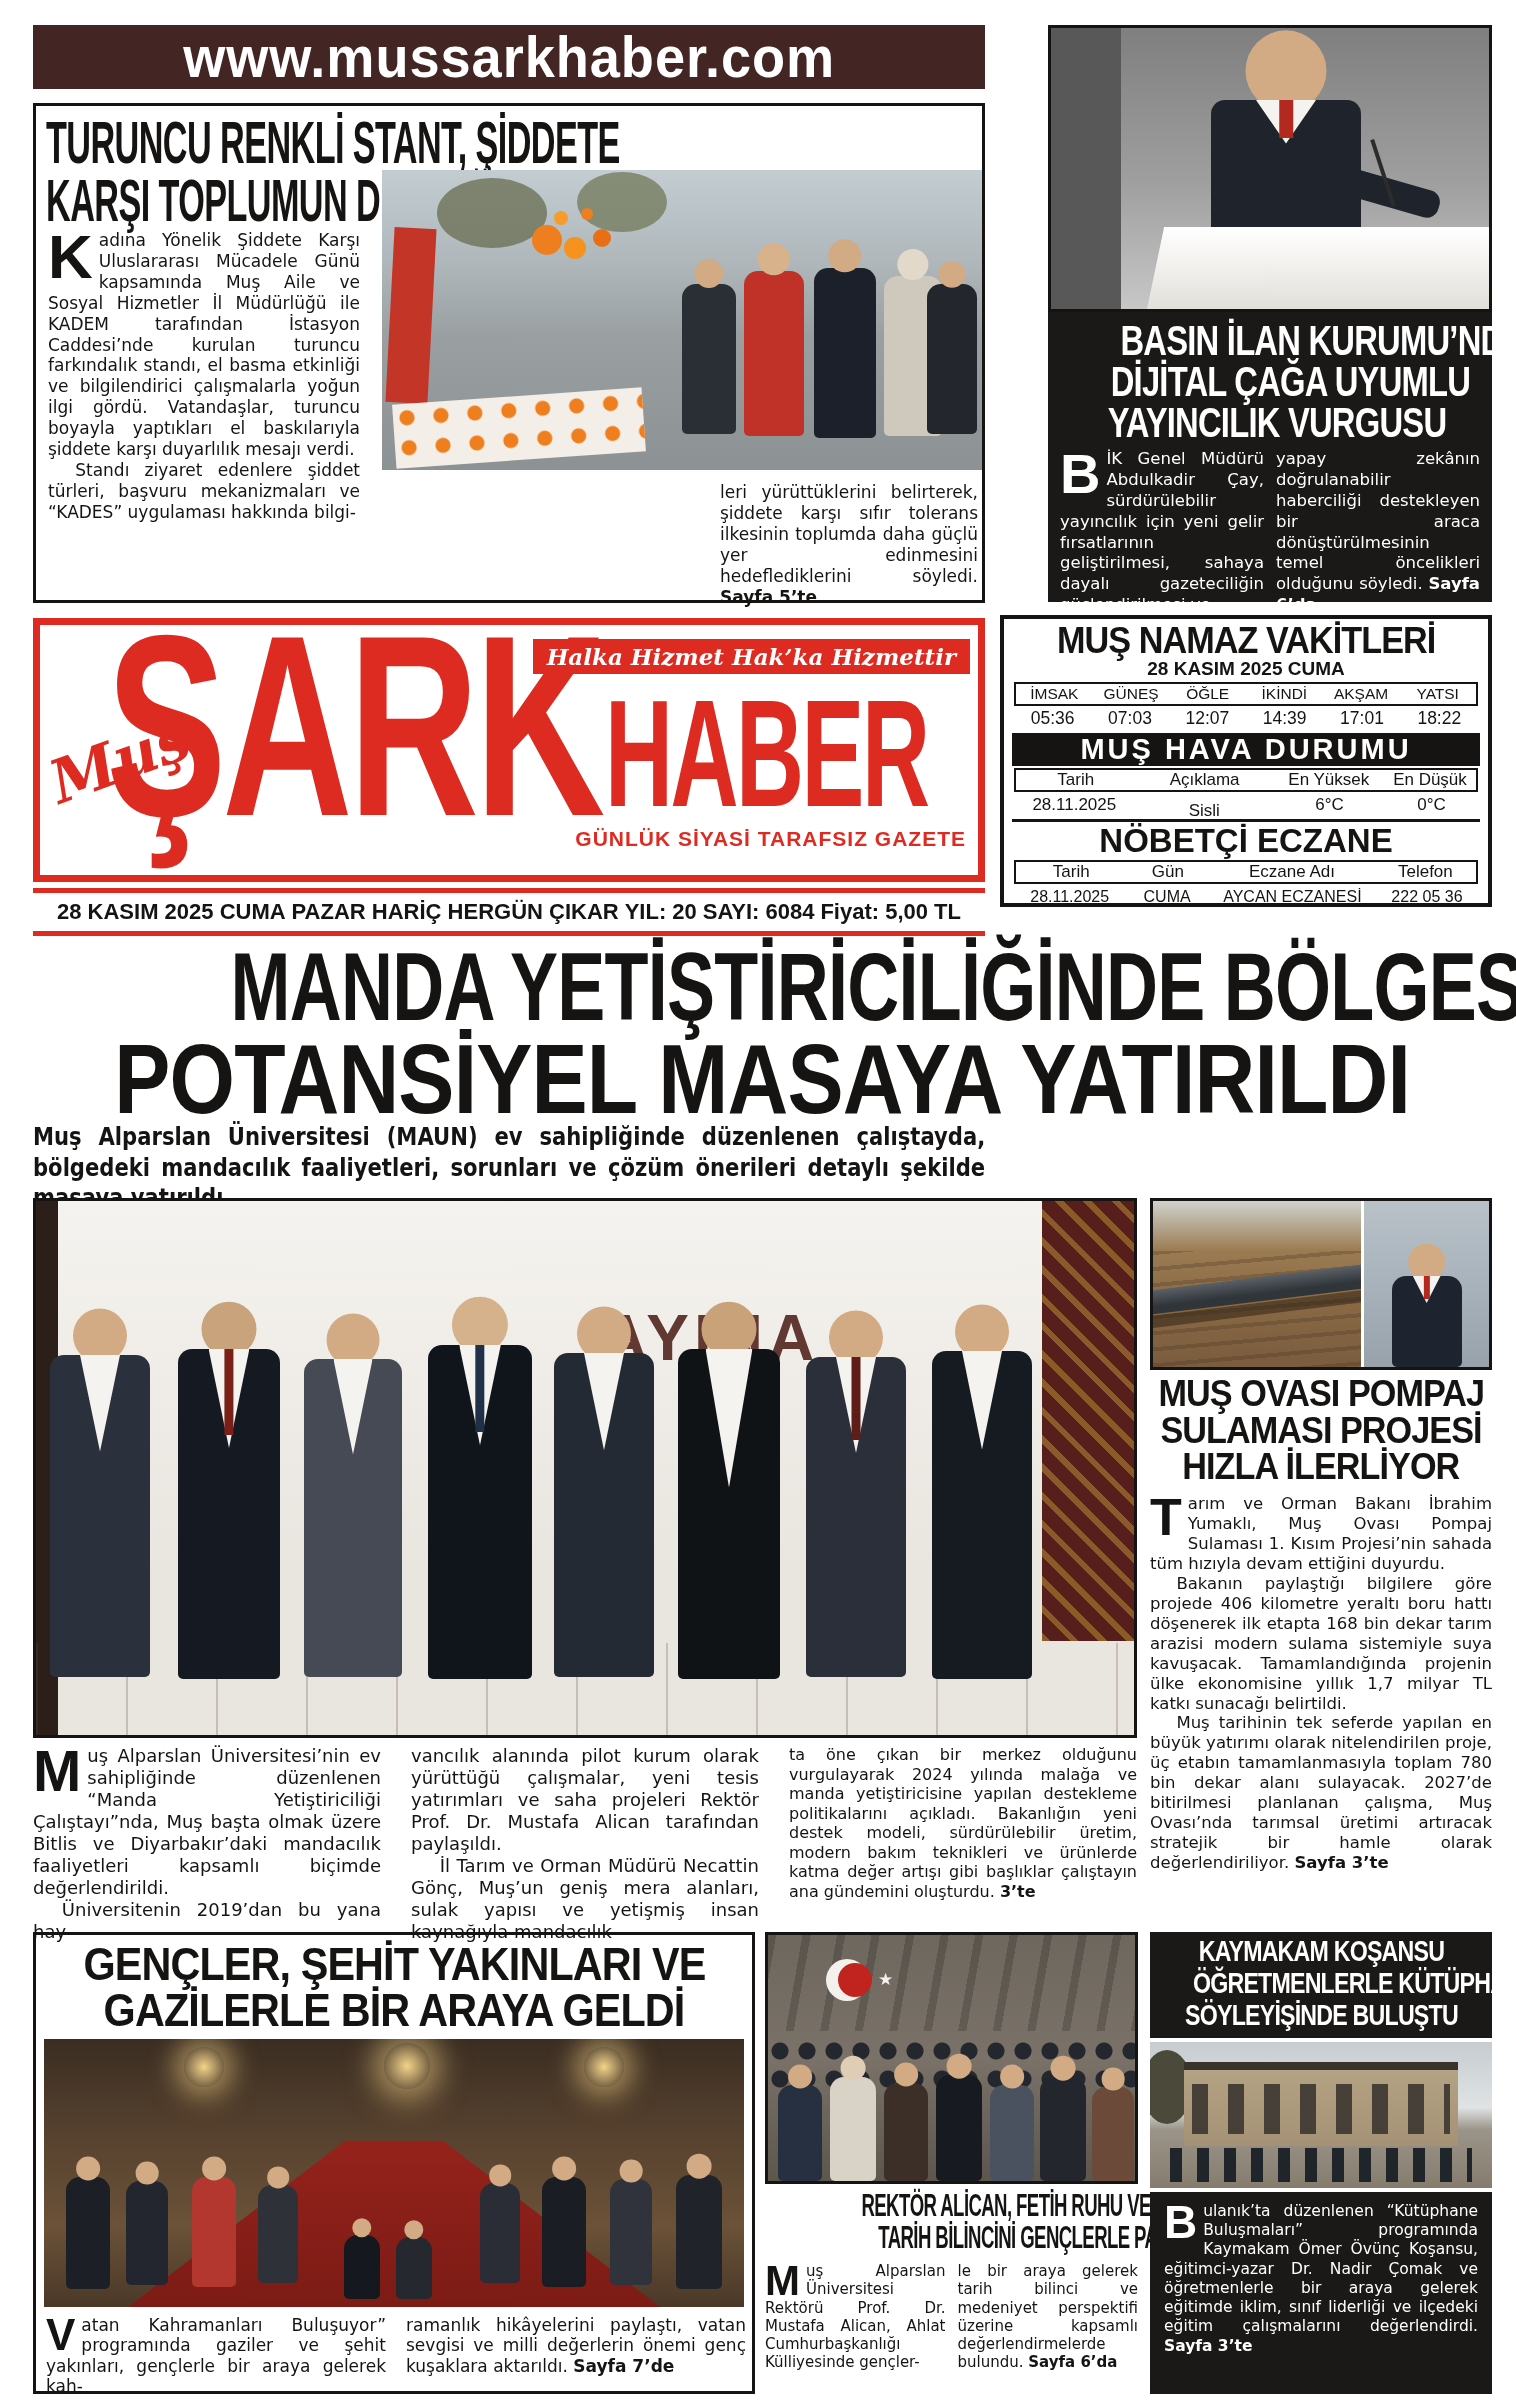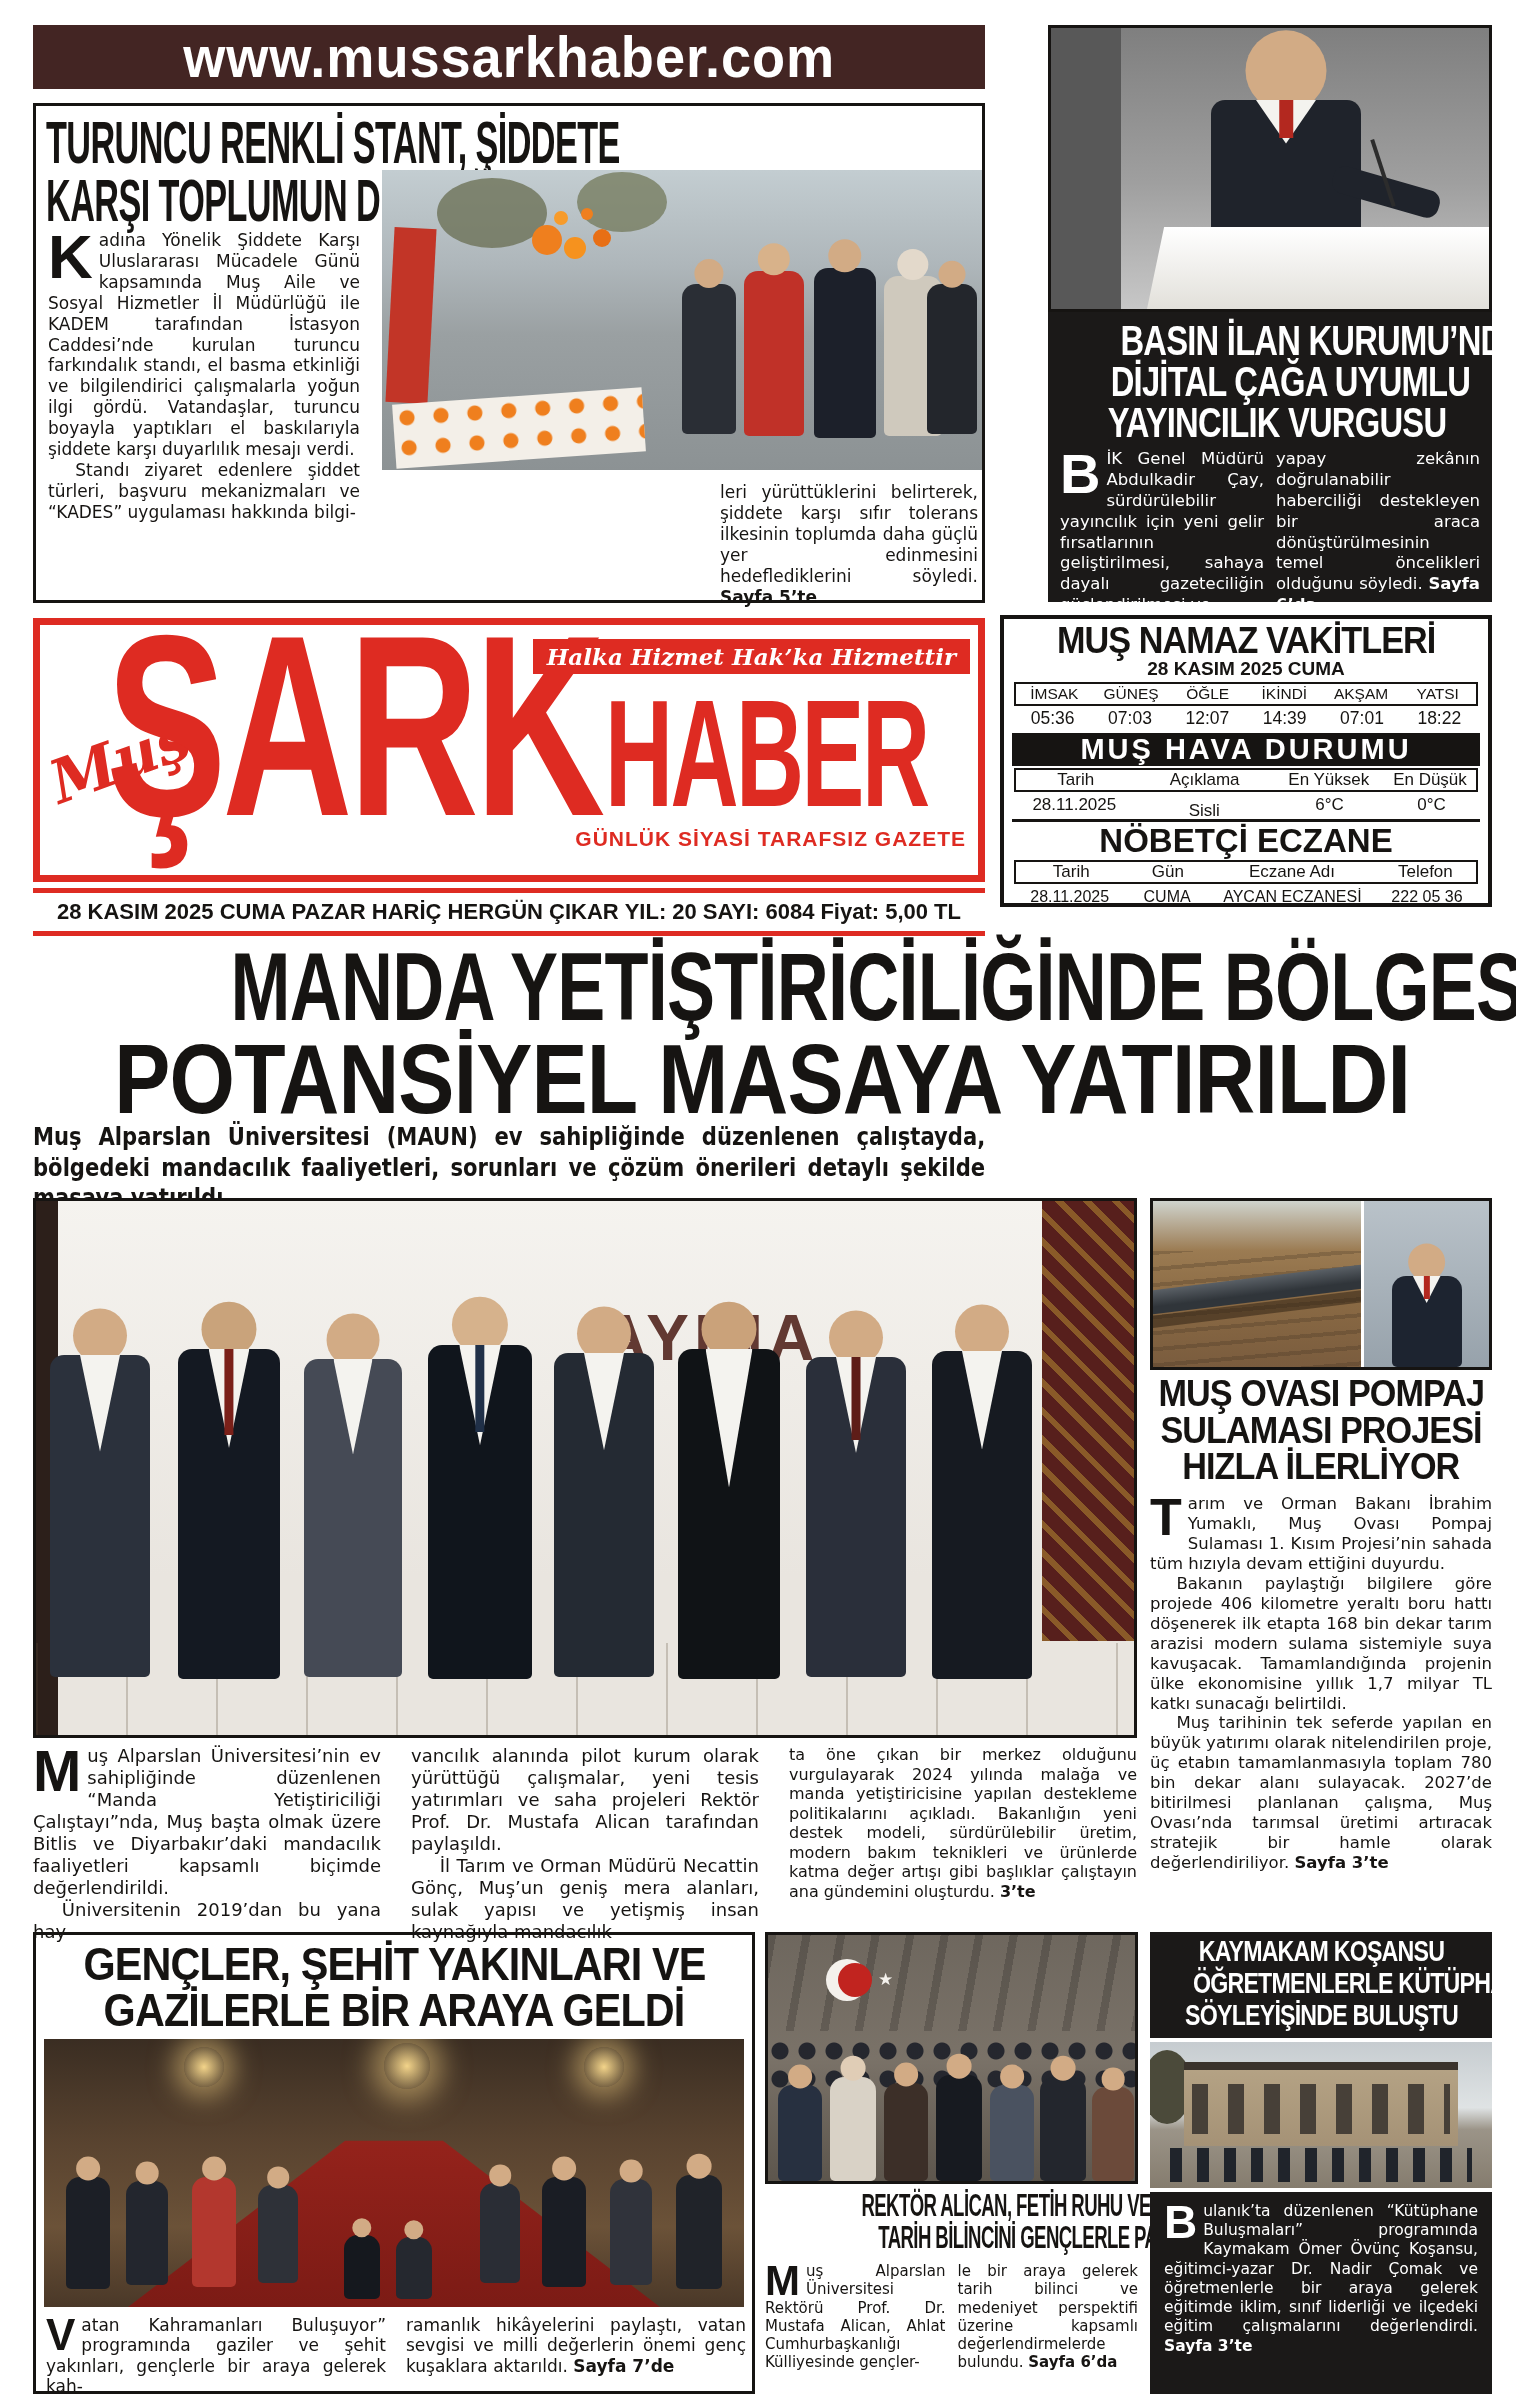--- a/index.html
+++ b/index.html
@@ -126,21 +126,21 @@
       <span class="cell" style="flex:1;">ÖĞLE</span>
       <span class="cell" style="flex:1;">İKİNDİ</span>
       <span class="cell" style="flex:1;">AKŞAM</span>
       <span class="cell" style="flex:1;">YATSI</span>
     </div>
     <div class="tbl-row" style="margin:1px 10px 0;height:24px;font-size:17.5px;">
       <span class="cell" style="flex:1;">05:36</span>
       <span class="cell" style="flex:1;">07:03</span>
       <span class="cell" style="flex:1;">12:07</span>
       <span class="cell" style="flex:1;">14:39</span>
-      <span class="cell" style="flex:1;">07:01</span>
+      <span class="cell" style="flex:1;">17:01</span>
       <span class="cell" style="flex:1;">18:22</span>
     </div>
     <div class="hl" style="background:#161412;color:#fff;text-align:center;font-size:29px;line-height:1.15;margin:2px 8px;letter-spacing:3px;">
       <span>MUŞ HAVA DURUMU</span>
     </div>
     <div class="tbl-row" style="border:2px solid #161412;margin:0 10px;height:24px;font-size:17px;">
       <span class="cell" style="width:26%;">Tarih</span>
       <span class="cell" style="width:30%;">Açıklama</span>
       <span class="cell" style="width:24%;">En Yüksek</span>
       <span class="cell" style="width:20%;">En Düşük</span>

